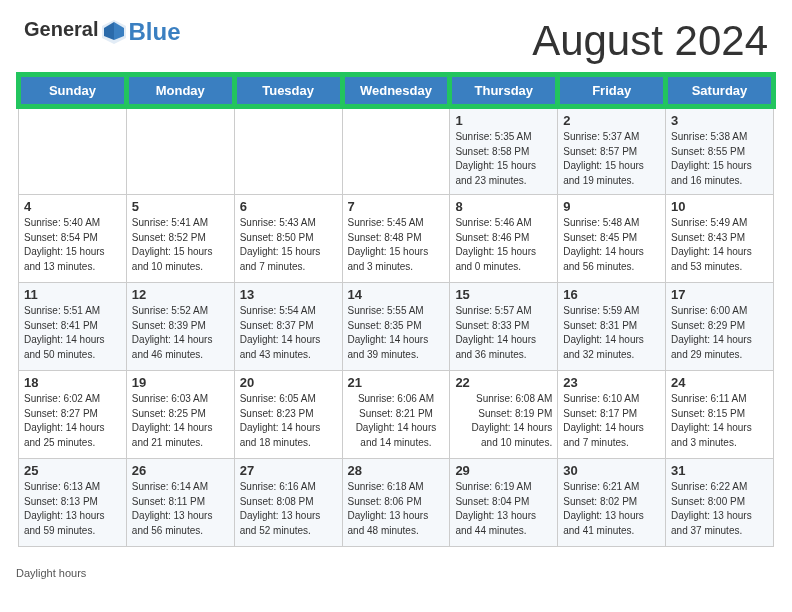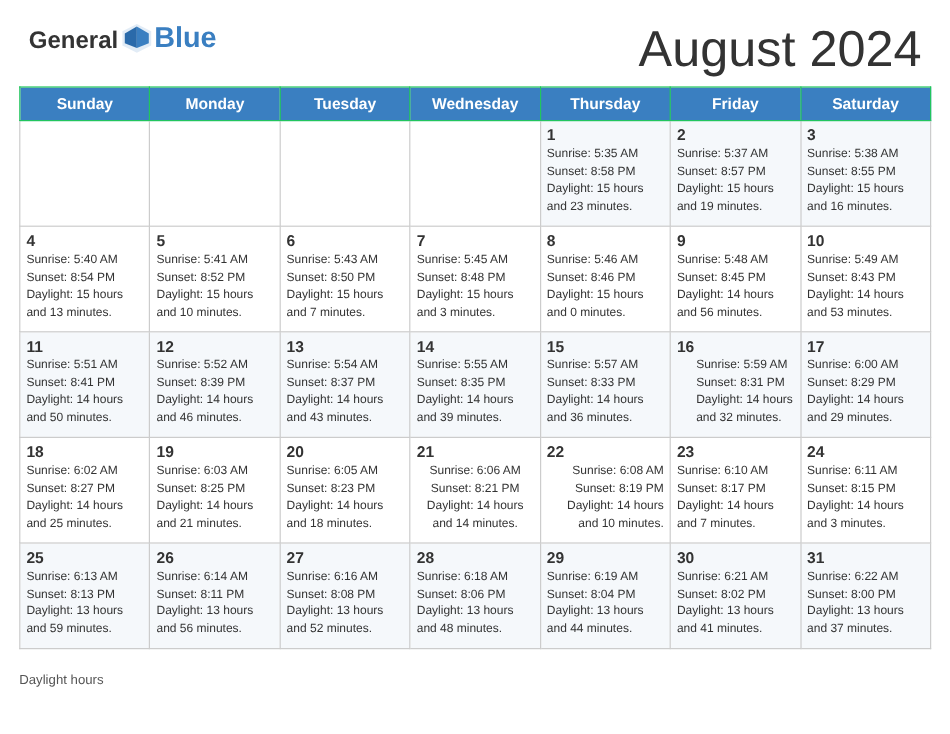--- a/index.html
+++ b/index.html
@@ -15,21 +15,21 @@
       align-items: flex-start;
       padding: 18px 24px 8px 24px;
     }
     .logo {
       display: flex;
       flex-direction: column;
       align-items: flex-start;
     }
     .logo-text {
       display: flex;
-      align-items: flex-end;
+      align-items: flex-start;
       gap: 0;
     }
     .logo-icon {
       width: 28px;
       height: 28px;
       margin-left: 2px;
     }
     .title-section {
       text-align: right;
     }
@@ -51,21 +51,21 @@
       border-collapse: collapse;
       table-layout: fixed;
     }
     thead th {
       background-color: #3a7fc1;
       color: #fff;
       font-size: 13px;
       font-weight: bold;
       padding: 6px 4px;
       text-align: center;
-      border: 1px solid #22c55e;
+      border: 5px solid #22c55e;
     }
     tbody td {
       border: 1px solid #ccc;
       vertical-align: top;
       padding: 4px 5px;
       font-size: 10.5px;
       color: #333;
       height: 88px;
       background: #fff;
     }
@@ -239,21 +239,21 @@
           </td>
           <td>
             <span class="day-number">15</span>
             <div class="day-info" style="white-space: pre-line;">Sunrise: 5:57 AM
 Sunset: 8:33 PM
 Daylight: 14 hours
 and 36 minutes.</div>
           </td>
           <td>
             <span class="day-number">16</span>
-            <div class="day-info" style="white-space: pre-line; margin-left: 16px;">Sunrise: 5:59 AM
+            <div class="day-info" style="white-space: pre-line;">Sunrise: 5:59 AM
 Sunset: 8:31 PM
 Daylight: 14 hours
 and 32 minutes.</div>
           </td>
           <td>
             <span class="day-number">17</span>
             <div class="day-info" style="white-space: pre-line;">Sunrise: 6:00 AM
 Sunset: 8:29 PM
 Daylight: 14 hours
 and 29 minutes.</div>

